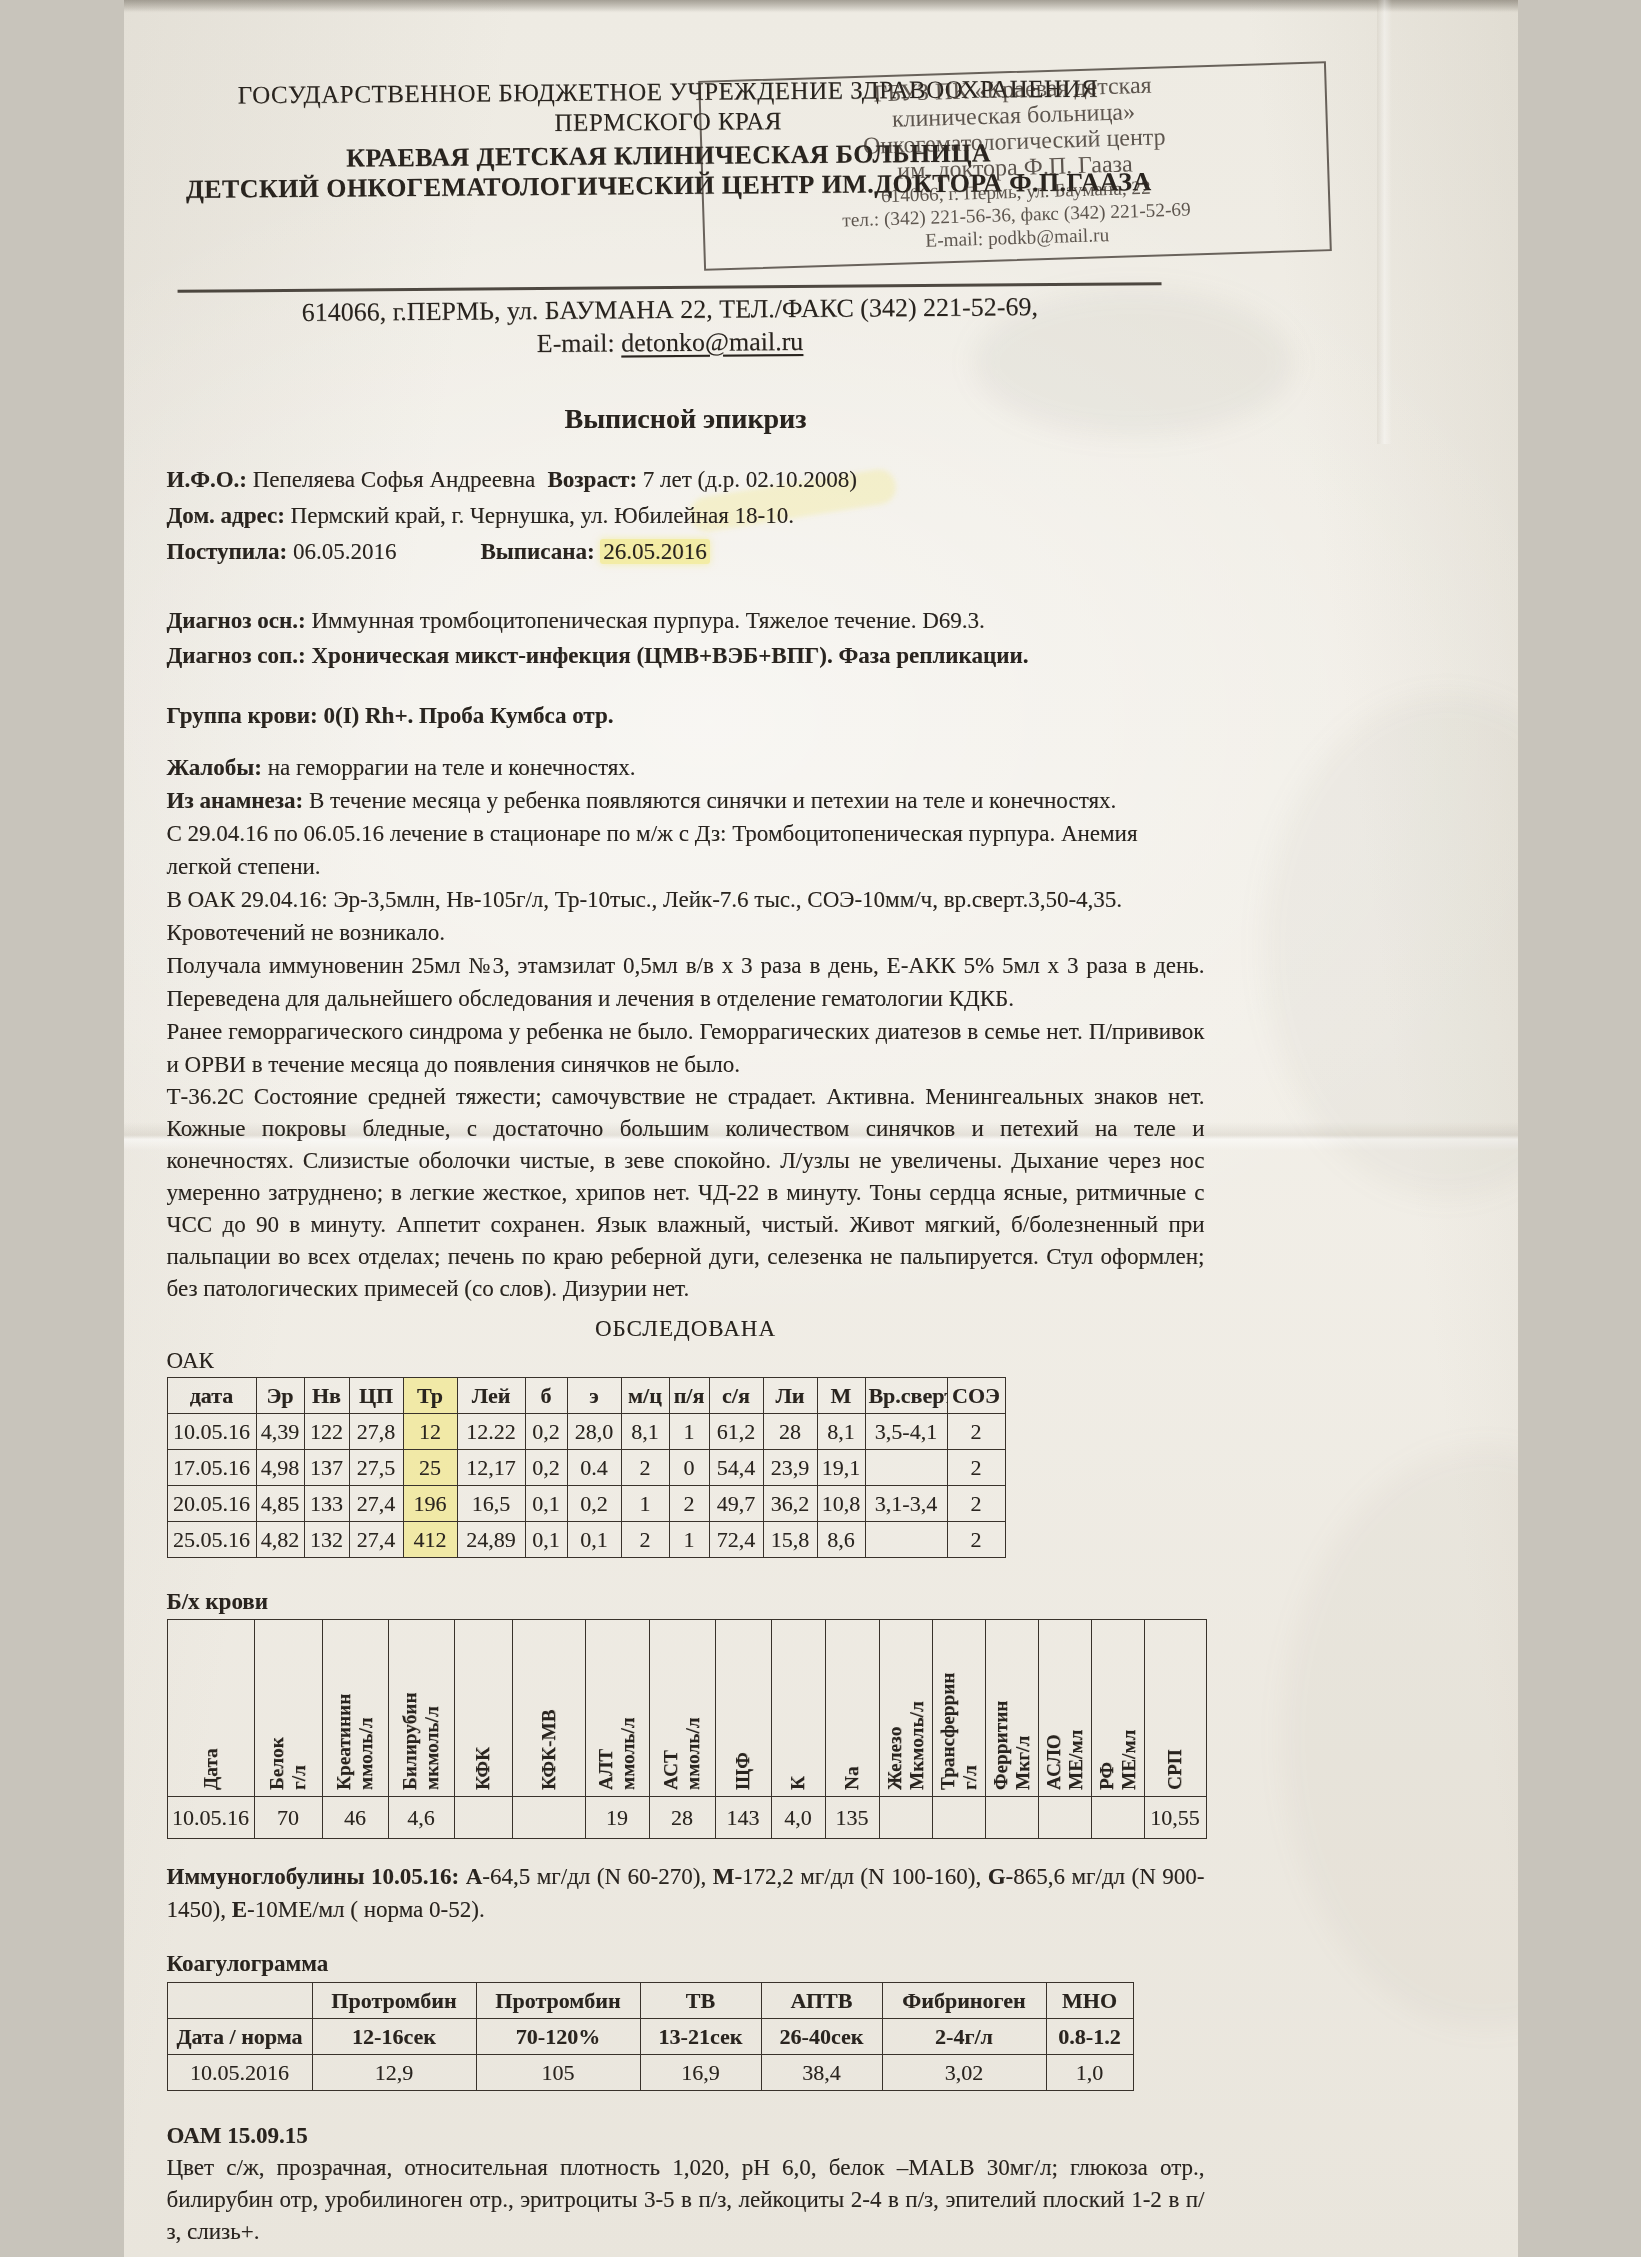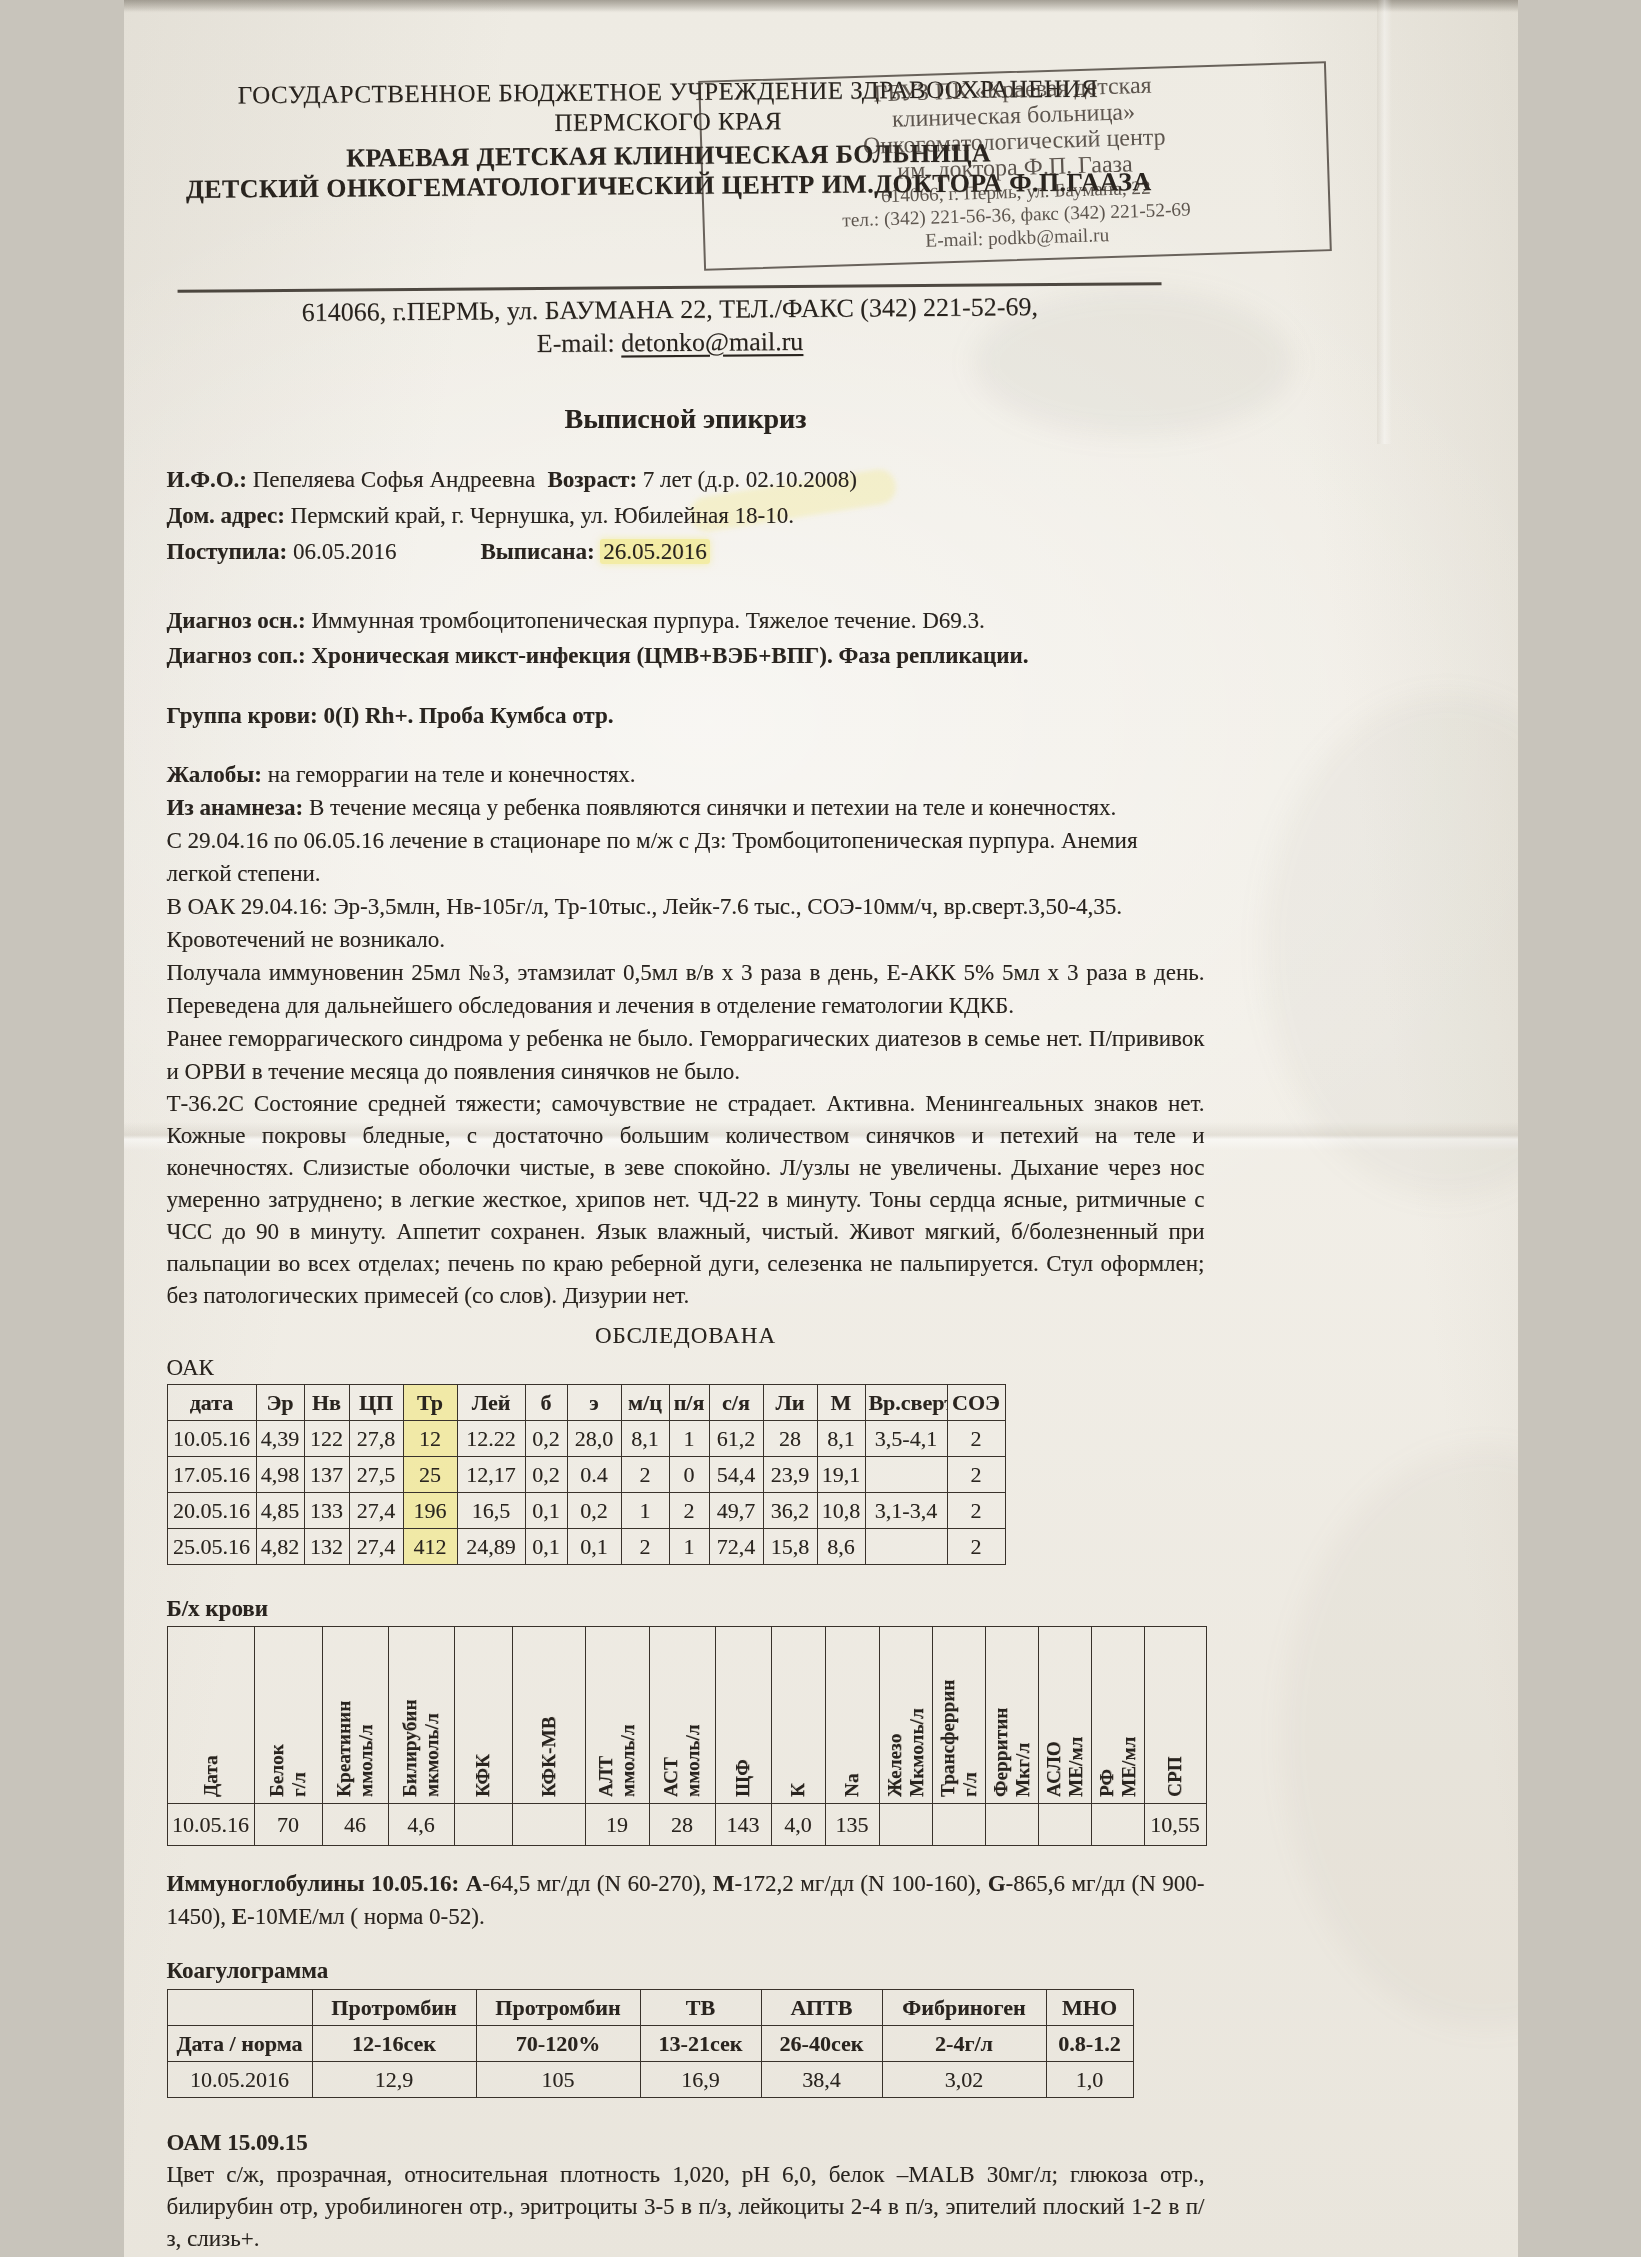--- a/index.html
+++ b/index.html
@@ -50,21 +50,21 @@
 
   
   .main{position:absolute;left:43px;top:402px;width:1038px;font-size:23px;line-height:33px;}
   .doc-title{text-align:center;font-size:28px;font-weight:bold;line-height:33px;margin-bottom:27px;}
   .pline{line-height:36px;}
   .pair{display:inline-block;}
   .pair.w395{width:381px;}
   .pair.w325{width:314px;}
   .blk-diag{margin-top:33px;line-height:35px;}
   .blk-bg{margin-top:25px;line-height:35px;font-weight:bold;}
-  .blk-anam{margin-top:25px;}
+  .blk-anam{margin-top:18px;}
   .para{margin:0;}
   .jst{text-align:justify;}
   .adm-head{margin-top:0;font-weight:bold;}
   .adm-text{line-height:32px;}
   .examined{margin-top:7.7px;text-align:center;font-weight:normal;letter-spacing:1px;line-height:31px;}
   .sec-label{line-height:29px;margin-top:2px;}
   .sec-label.b{font-weight:bold;}
   .hl{background:rgba(242,231,116,.55);}
   .hl-mark{background:rgba(242,231,116,.6);border-radius:2.9px;box-shadow:0 0 7.7px rgba(242,231,116,.55);padding:0 2.9px;}
   .streak{position:absolute;left:565px;top:483px;width:208px;height:35px;background:rgba(242,231,116,.28);

